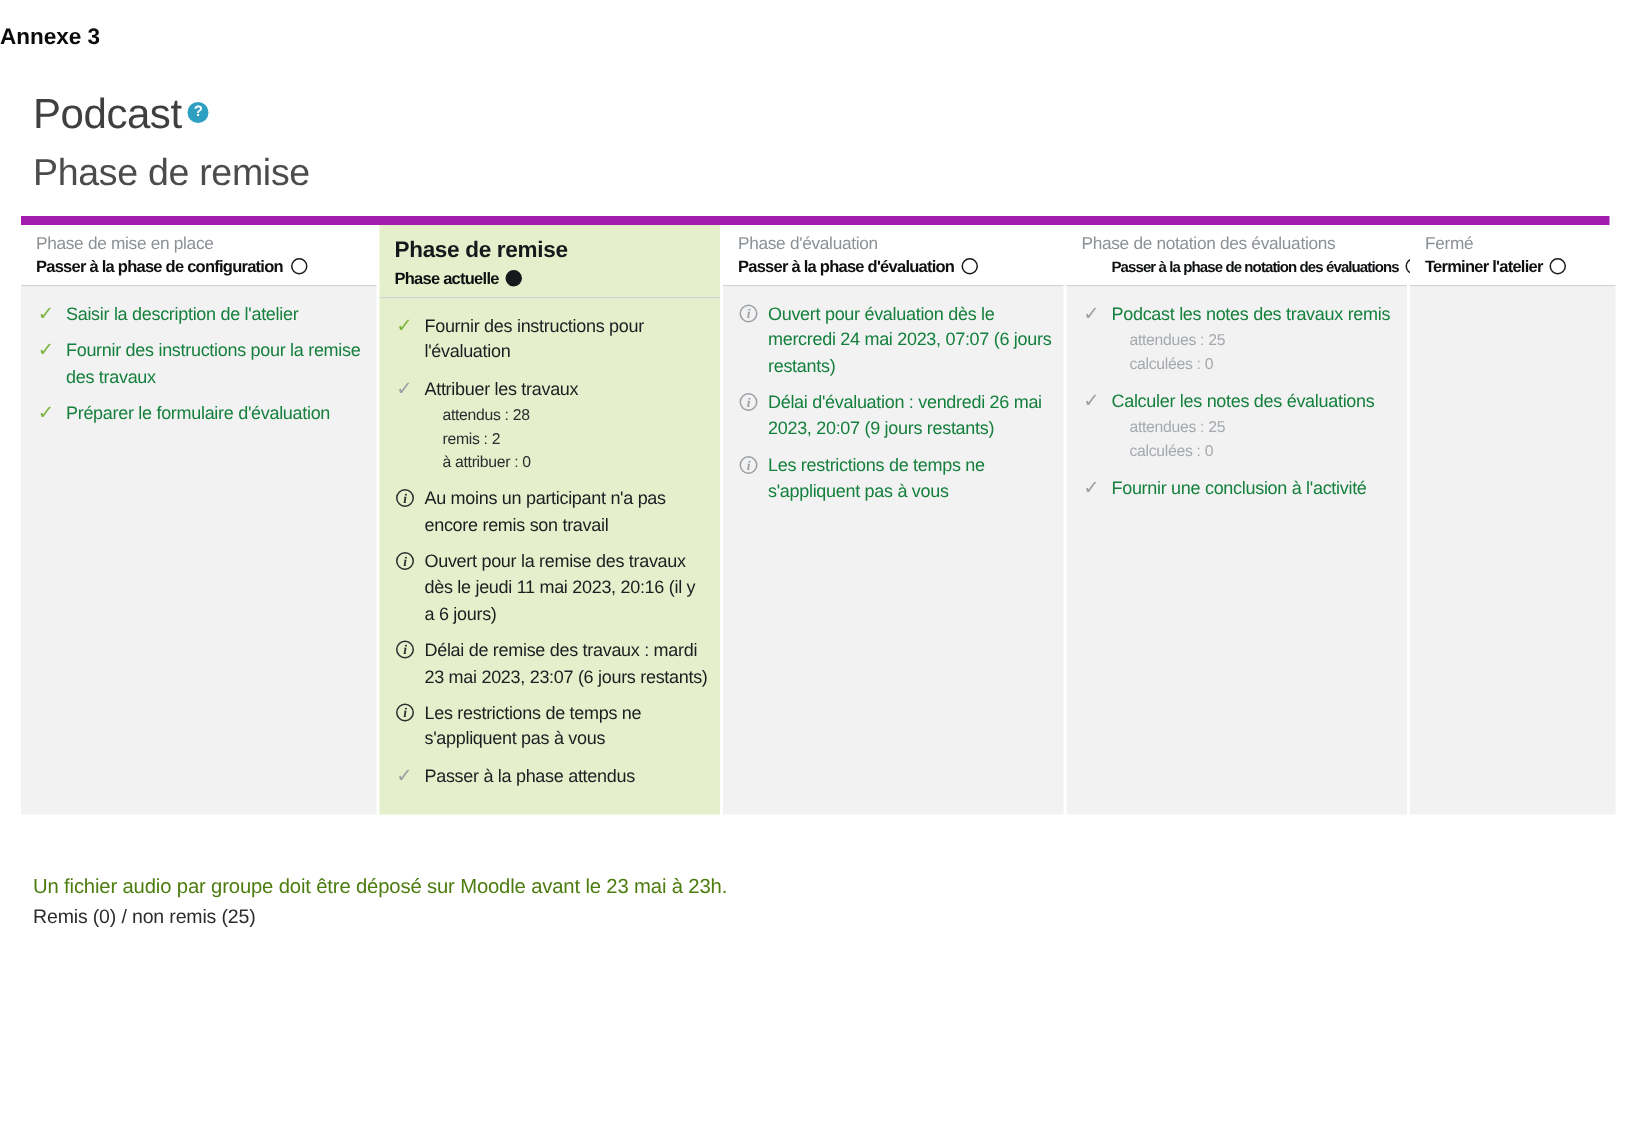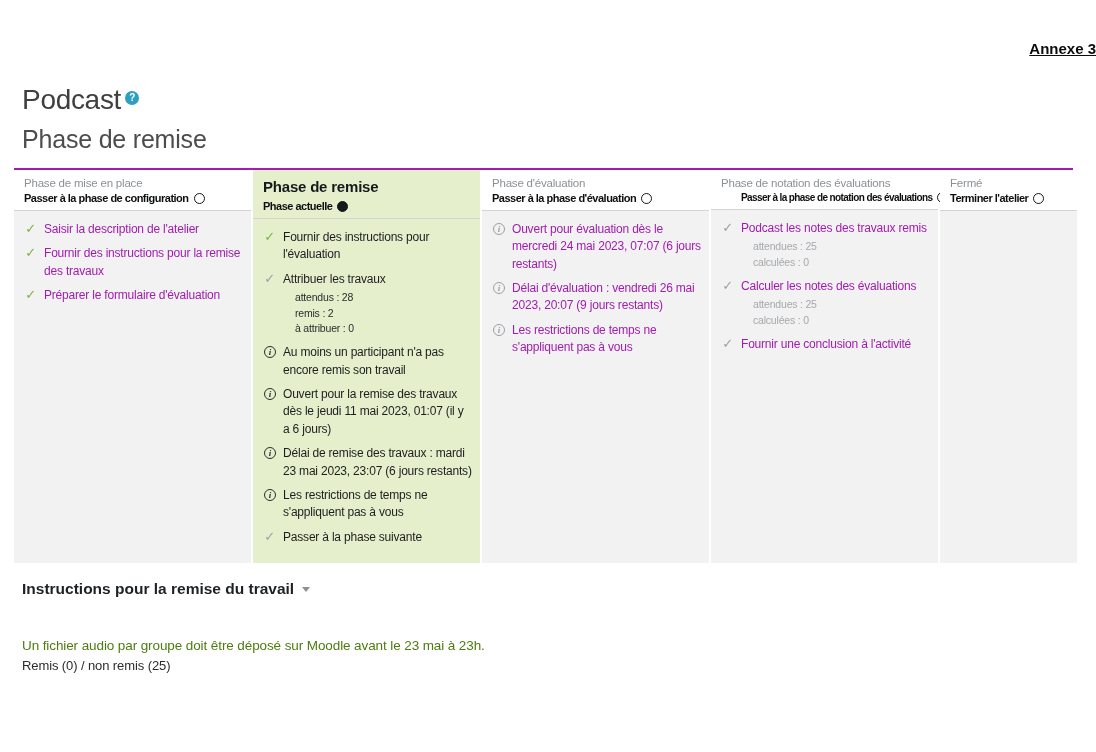--- a/index.html
+++ b/index.html
@@ -2,36 +2,36 @@
 <html lang="fr"><head>
 <meta charset="utf-8">
 <style>
   * { margin:0; padding:0; box-sizing:border-box; }
   html,body { background:#fff; }
   body {
     width:1096px; height:752px; overflow:hidden; position:relative;
     font-family:"Liberation Sans","DejaVu Sans",sans-serif;
     color:#1c1e21;
   }
-  .annex { padding-top:40px; text-align:right; font-size:15px; font-weight:700; color:#0b0b0b;text-decoration:underline; }
+  .annex { padding-top:16px; text-align:left; font-size:15px; font-weight:700; color:#0b0b0b; }
   .content { padding:0 14px 0 22px; }
 
   .page-title { margin-top:28px; font-size:28px; font-weight:300; color:#3f3f3f; letter-spacing:-0.3px; line-height:1.1; }
   .help {
     display:inline-flex; align-items:center; justify-content:center;
     width:14px; height:14px; border-radius:50%; background:#2f9fc1; color:#fff;
     font-size:10px; font-weight:700; margin-left:4px; vertical-align:8px; cursor:pointer;
   }
   .page-subtitle { margin-top:9px; font-size:25px; font-weight:300; color:#4c4c4c; letter-spacing:-0.2px; }
 
   
   .phases-table {
     margin:14px 0 0 -8px; width:1059px;
     display:grid; grid-template-columns:237px 227px 227px 227px 137px;
-    gap:0 2px; border-top:2px solid #a21caf;
+    gap:0 2px; border-top:6px solid #a21caf;
   }
   .phase-col { display:flex; flex-direction:column; }
   .phase-head { background:#fff; border-bottom:1px solid #d4d4d4; padding:7px 10px 6px; min-height:40px; }
   .phase-body { background:#f2f2f2; flex:1; padding:10px 8px 10px 10px; }
   .phase-col.active .phase-head, .phase-col.active .phase-body { background:#e6efcb; }
 
   .phase-name { font-size:11.5px; color:#8c9196; letter-spacing:-0.2px; margin-bottom:3px; white-space:nowrap; }
   .phase-col.active .phase-name { font-size:15px; font-weight:700; color:#15191c; margin:1px 0 5px; }
   .phase-action { font-size:11px; font-weight:700; color:#0d0f11; letter-spacing:-0.5px; white-space:nowrap; cursor:pointer; }
   .phase-col:nth-child(4) .phase-action { font-size:10px; letter-spacing:-0.6px;margin-left:20px; }
@@ -47,21 +47,21 @@
   .ic.chk { font-weight:700; font-size:13px; line-height:1.2; }
   .ic.chk.green { color:#7cb43e; }
   .ic.chk.gray  { color:#9aa0a5; }
   .ic.info {
     width:12px; height:12px; flex-basis:12px; margin:2px 0 0 1px;
     border:1px solid currentColor; border-radius:50%;
     font-family:"Liberation Serif","DejaVu Serif",serif; font-style:italic; font-weight:700;
     font-size:9px; line-height:10px; color:#9aa0a5;
   }
   .phase-col.active .ic.info { color:#2a2d30; }
-  .task-text { color:#a21caf; }
+  .task-text { color:#15803d; }
   .phase-col.active .task-text { color:#1c1e21; }
   .task-text.linkish { cursor:pointer; }
   .task-details { margin:2px 0 0 12px; font-size:10.5px; line-height:1.5; color:#a5a9ad; }
   .phase-col.active .task-details { color:#2a2d30; }
 
   
   .section-h { margin-top:17px; font-size:15.5px; font-weight:700; color:#1d2125; cursor:pointer; }
   .chev {
     display:inline-block; margin-left:8px; vertical-align:2px;
     border-left:4.5px solid transparent; border-right:4.5px solid transparent; border-top:5px solid #8b9196;
@@ -133,39 +133,39 @@
           </div>
           <div class="task">
             <span class="ic info">i</span>
             <div class="task-main">
               <div class="task-text">Au moins un participant n'a pas encore remis son travail</div>
             </div>
           </div>
           <div class="task">
             <span class="ic info">i</span>
             <div class="task-main">
-              <div class="task-text">Ouvert pour la remise des travaux dès le jeudi 11 mai 2023, 01:07 (il y a 6 jours)</div>
+              <div class="task-text">Ouvert pour la remise des travaux dès le jeudi 11 mai 2023, 20:16 (il y a 6 jours)</div>
             </div>
           </div>
           <div class="task">
             <span class="ic info">i</span>
             <div class="task-main">
               <div class="task-text">Délai de remise des travaux : mardi 23 mai 2023, 23:07 (6 jours restants)</div>
             </div>
           </div>
           <div class="task">
             <span class="ic info">i</span>
             <div class="task-main">
               <div class="task-text">Les restrictions de temps ne s'appliquent pas à vous</div>
             </div>
           </div>
           <div class="task">
             <span class="ic chk gray">✓</span>
             <div class="task-main">
-              <div class="task-text linkish">Passer à la phase suivante</div>
+              <div class="task-text linkish">Passer à la phase attendus</div>
             </div>
           </div>
         </div>
       </div>
       <div class="phase-col">
         <div class="phase-head">
           <div class="phase-name">Phase d'évaluation</div>
           <div class="phase-action"><span class="action-text">Passer à la phase d'évaluation</span><span class="circle outline"></span></div>
         </div>
         <div class="phase-body">
@@ -225,20 +225,19 @@
       </div>
       <div class="phase-col">
         <div class="phase-head">
           <div class="phase-name">Fermé</div>
           <div class="phase-action"><span class="action-text">Terminer l'atelier</span><span class="circle outline"></span></div>
         </div>
         <div class="phase-body"></div>
       </div>
     </div>
 
-  <h3 class="section-h"><span>Instructions pour la remise du travail</span><span class="chev"></span></h3>
 
   <p class="instructions-body">Un fichier audio par groupe doit être déposé sur Moodle avant le 23 mai à 23h.</p>
 
 
   <div class="report-sub">Remis (0) / non remis (25)</div>
 
 </div>
 
 </body></html>

